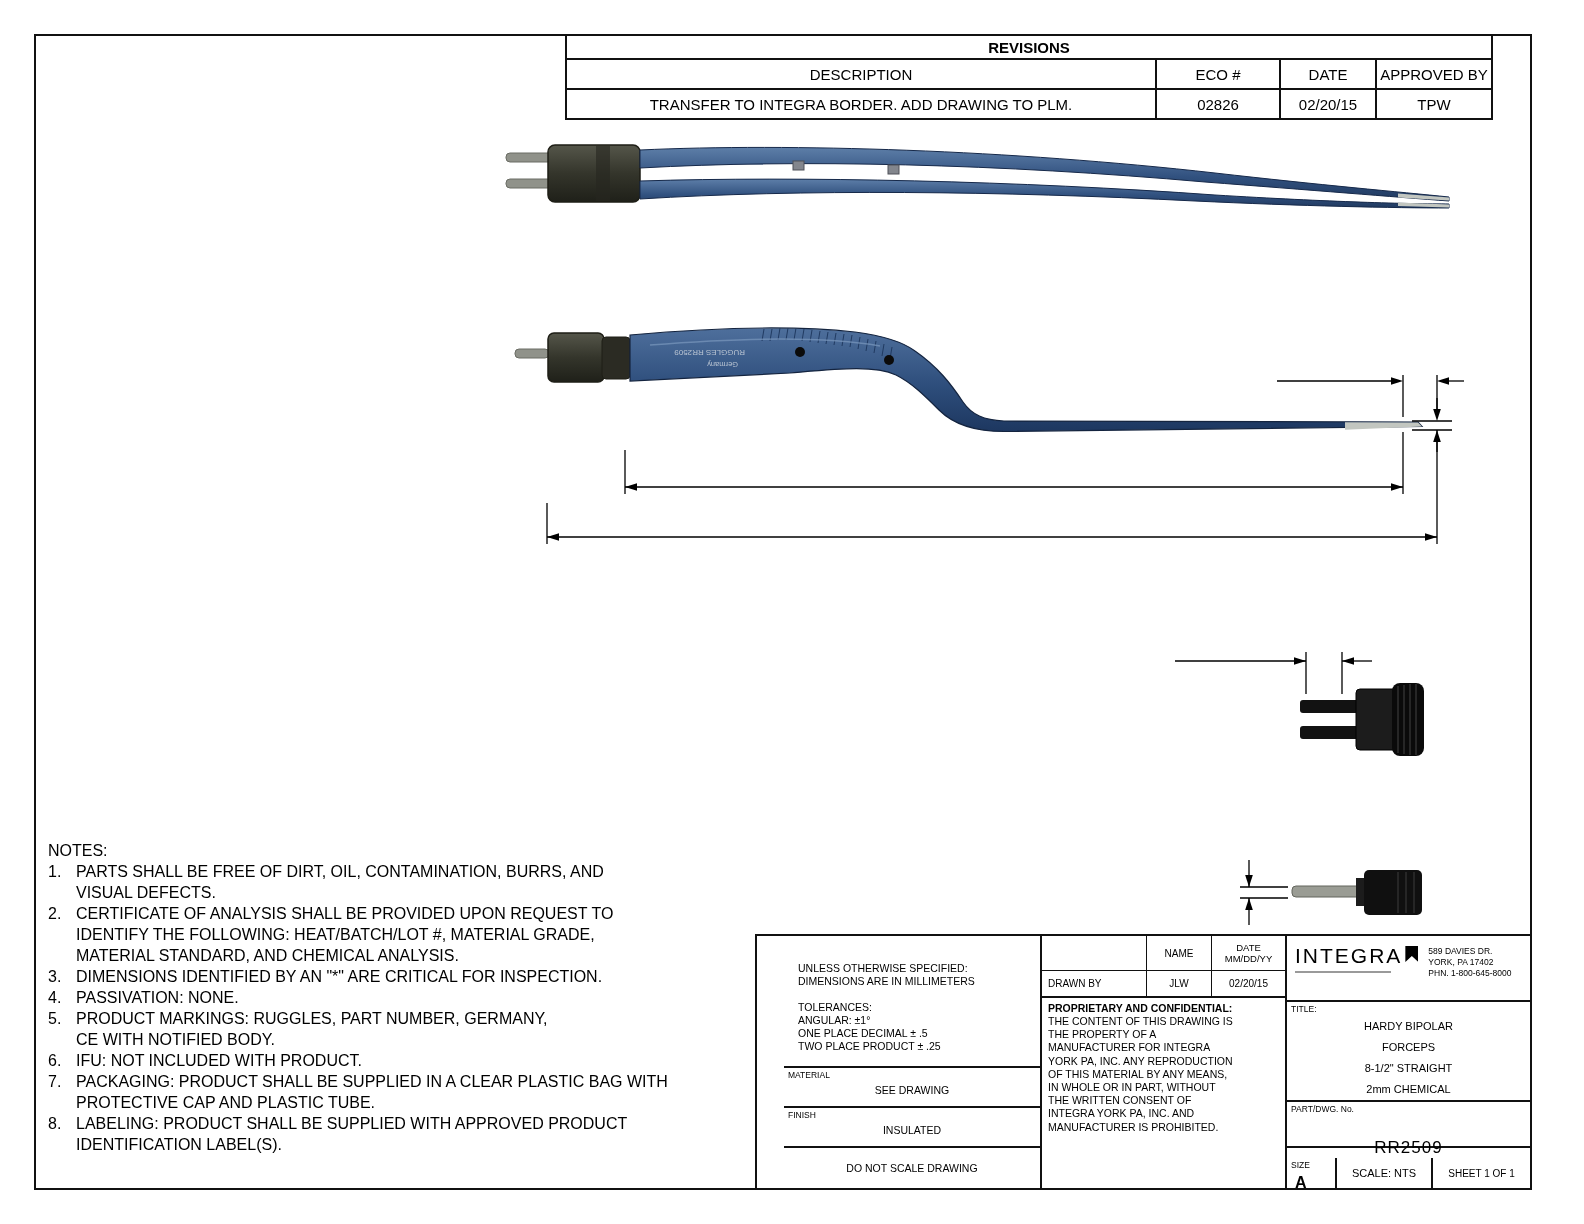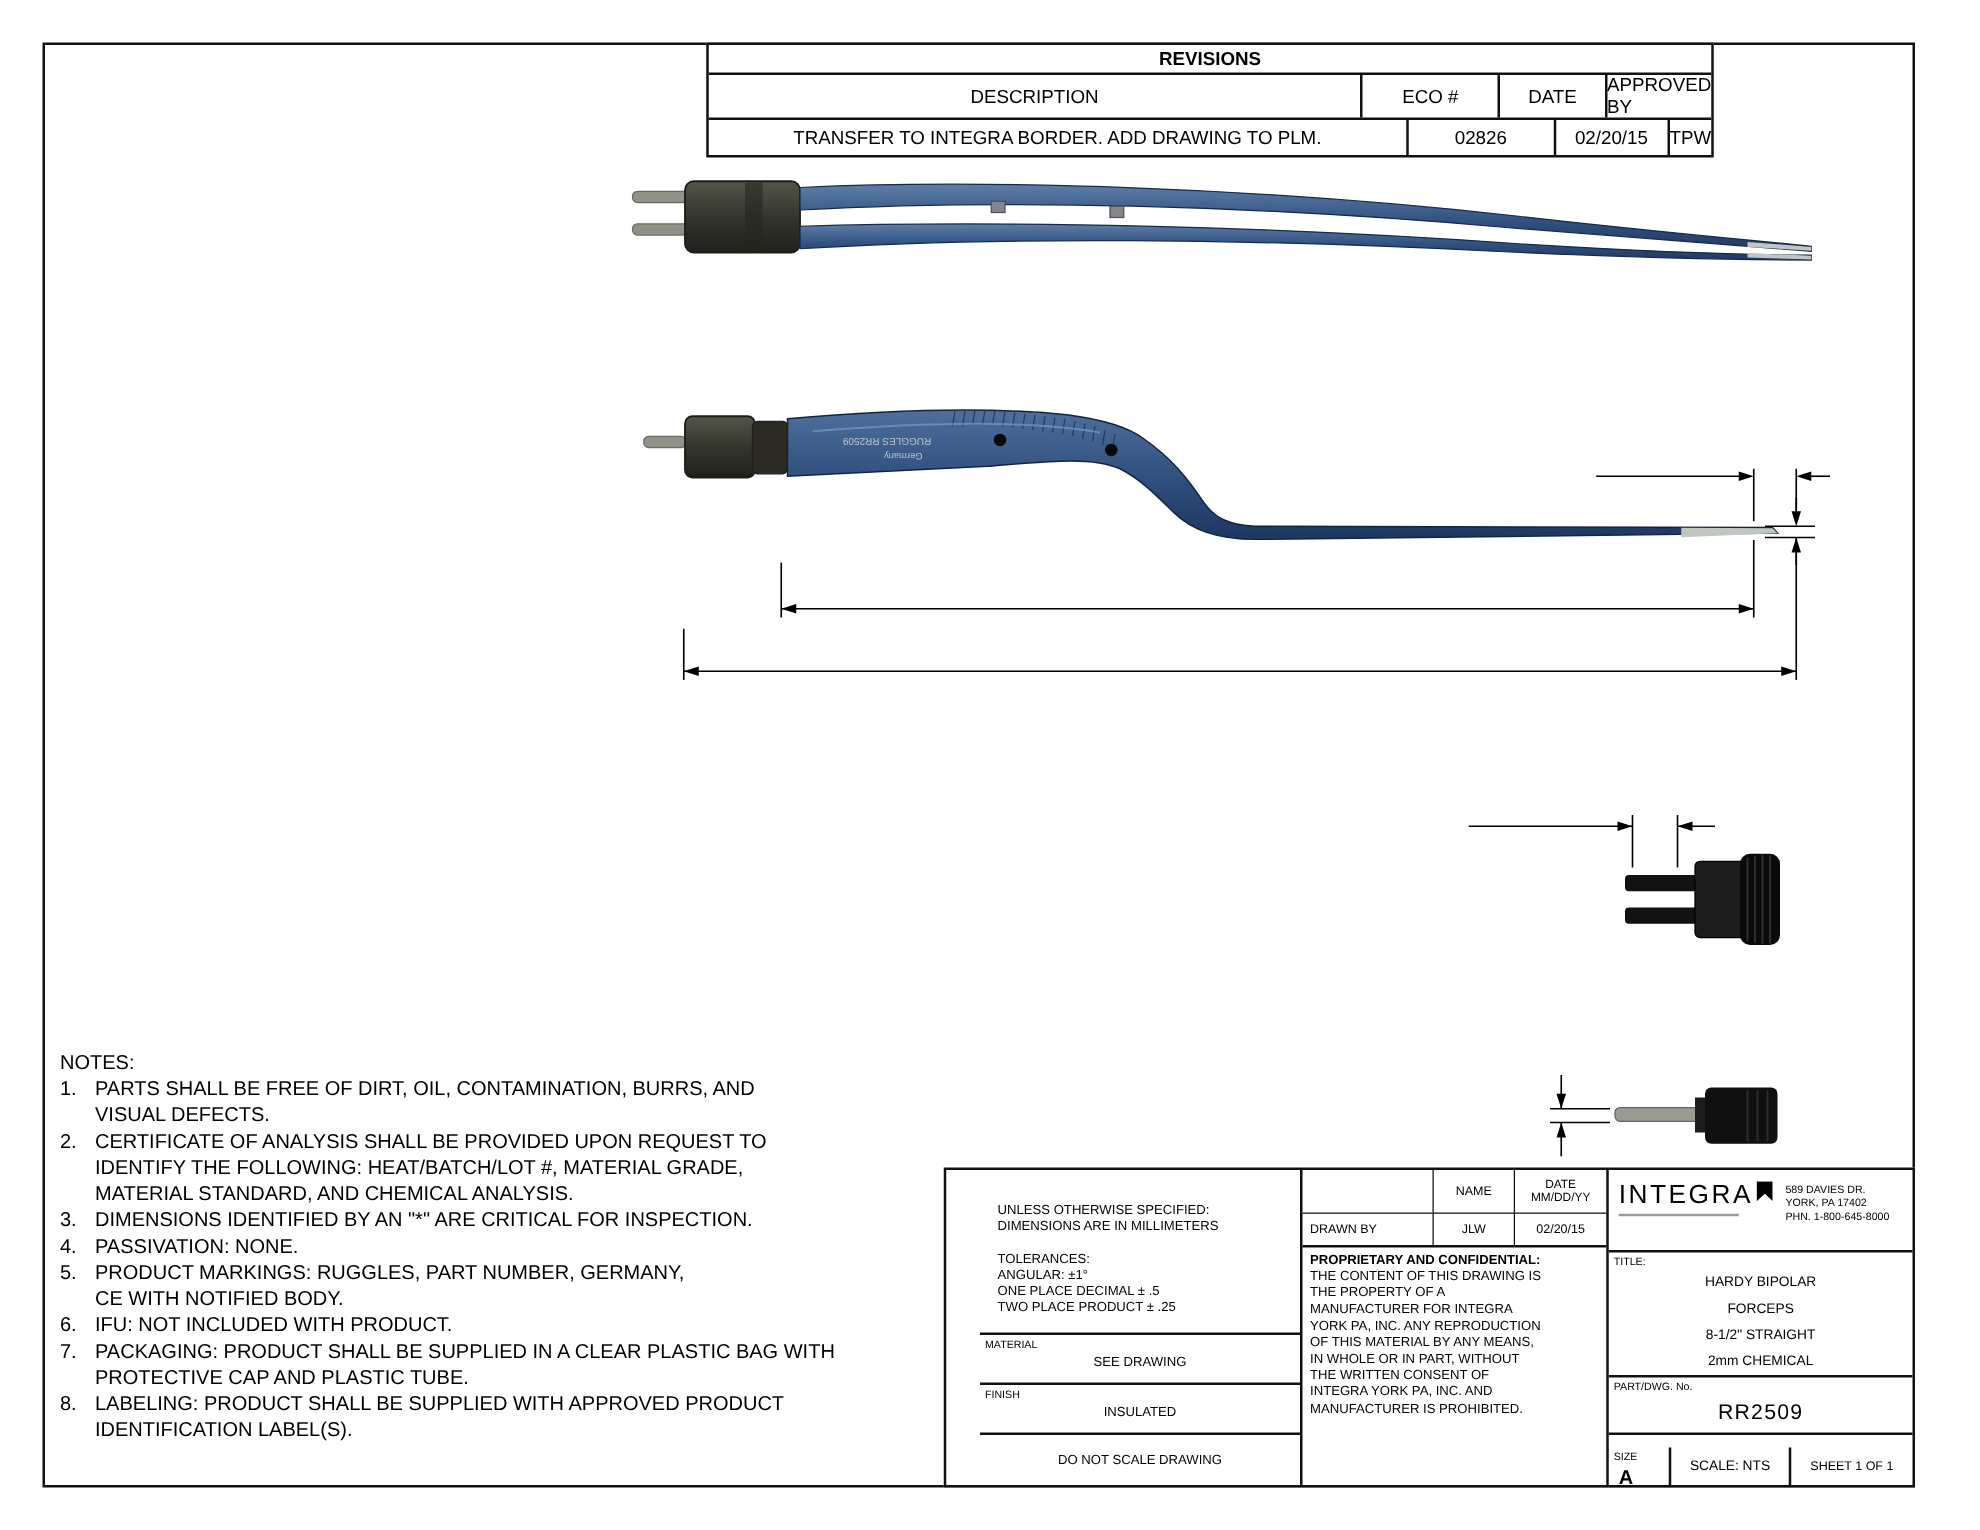--- a/index.html
+++ b/index.html
@@ -3,21 +3,21 @@
 <meta charset="utf-8">
 <style>
   html,body{margin:0;padding:0;background:#fff;}
   .sheet{position:relative;width:1584px;height:1224px;background:#fff;overflow:hidden;
          font-family:"Liberation Sans",sans-serif;color:#000;}
   .frame{position:absolute;left:34px;top:34px;width:1498px;height:1156px;
          border:2px solid #111;box-sizing:border-box;}
   .drawing{position:absolute;left:0;top:0;pointer-events:none;}
 
   
-  .revisions{position:absolute;left:565px;top:34px;width:806px;box-sizing:border-box;
+  .revisions{position:absolute;left:565px;top:34px;width:928px;box-sizing:border-box;
              border:2px solid #111;background:#fff;}
   .rev-title{text-align:center;font-weight:bold;font-size:15px;padding:3px 0 2px 0;
              border-bottom:2px solid #111;}
   .rev-row{display:flex;}
   .rev-row.head{border-bottom:2px solid #111;}
   .rev-row .c{display:flex;align-items:center;justify-content:center;font-size:15px;
               min-height:28px;box-sizing:border-box;}
   .rev-row .c.desc{width:588px;}
   .rev-row .c.eco{width:124px;border-left:2px solid #111;}
   .rev-row .c.date{width:96px;border-left:2px solid #111;}
@@ -60,21 +60,21 @@
   .logo-cell{height:66px;border-bottom:2px solid #111;display:flex;padding:8px 6px 0 8px;}
   .logo-text{font-size:21px;letter-spacing:2px;font-family:"Liberation Sans",sans-serif;}
   .flag{display:inline-block;width:13px;height:16px;background:#000;margin-left:3px;
         clip-path:polygon(0 0,100% 0,100% 100%,50% 62%,0 100%);transform:translateY(-1px);}
   .tagline{height:2px;background:#9a9a9a;width:96px;margin-top:3px;}
   .address{font-size:8.5px;line-height:11px;margin-left:10px;margin-top:2px;}
 
   .title-cell{height:100px;border-bottom:2px solid #111;}
   .title-lines{margin-top:14px;text-align:center;font-size:11px;line-height:21px;}
   .part-cell{height:46px;border-bottom:2px solid #111;padding-left:16px;}
-  .part-number{position:absolute;left:0;right:0;top:18px;text-align:center;font-size:17px;letter-spacing:1px;}
+  .part-number{position:absolute;left:0;right:0;top:36px;text-align:center;font-size:17px;letter-spacing:1px;}
   .bottom-row{flex:1;display:flex;margin-top:10px;}
   .size-cell{width:50px;border-right:2px solid #111;}
   .size-value{position:absolute;left:8px;top:16px;font-size:16px;font-weight:bold;}
   .scale-cell{width:96px;border-right:2px solid #111;display:flex;align-items:center;justify-content:center;font-size:11px;}
   .sheet-cell{flex:1;display:flex;align-items:center;justify-content:center;font-size:10px;}
 </style>
 </head>
 <body>
 
 <div class="sheet">

